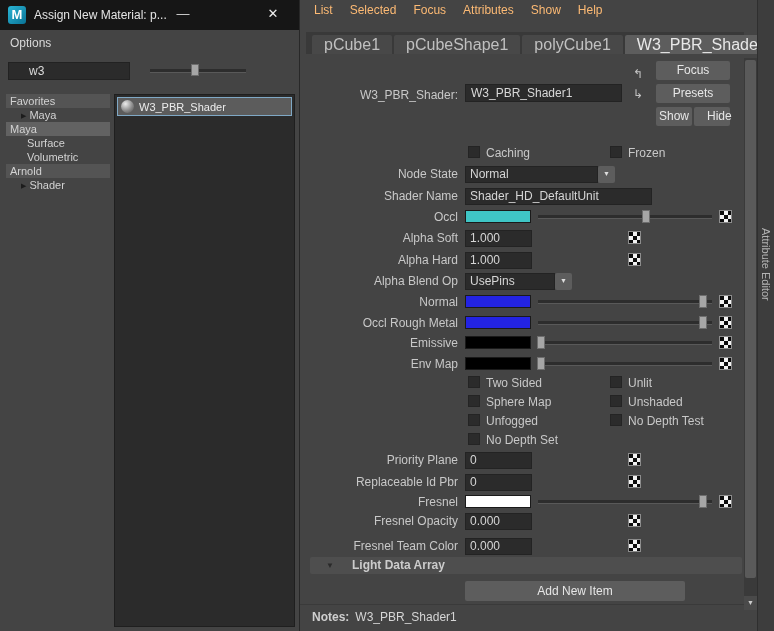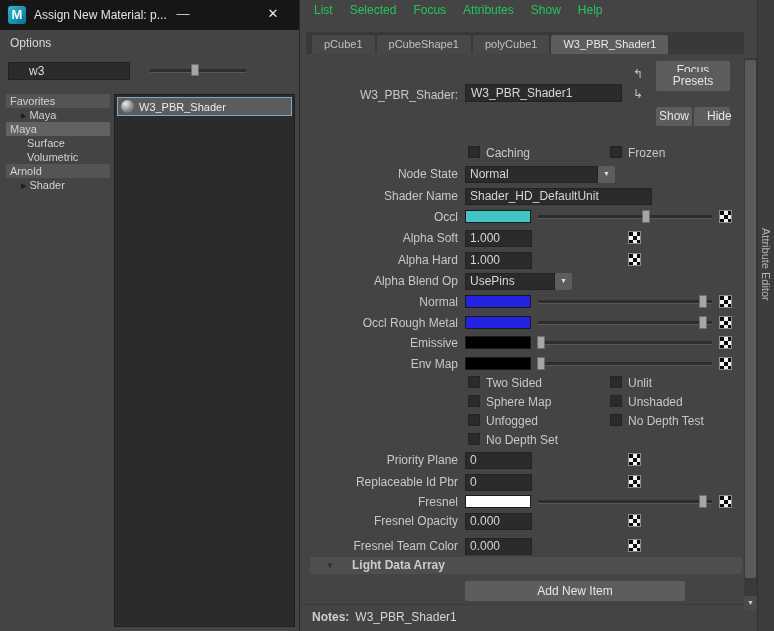--- a/index.html
+++ b/index.html
@@ -35,24 +35,24 @@
   .tree-child2 { padding-left:21px; }
   .tree-arrow { display:inline-block; font-size:7px; color:#1c1c1c; margin-right:3px; vertical-align:1px; }
 
   .results { position:absolute; left:114px; top:94px; width:181px; bottom:4px; background:#2b2b2b; border:1px solid #1f1f1f; }
   .result-item { margin:2px; height:19px; background:#5c5c5c; border:1px solid #7fa8c5; display:flex; align-items:center; font-size:11px; color:#ececec; }
   .sphere { width:13px; height:13px; border-radius:50%; flex:0 0 13px;
     background:radial-gradient(circle at 35% 30%, #ebebeb, #8c8c8c 55%, #4a4a4a); margin:0 5px 0 3px; }
 
   
   .ae { position:absolute; left:300px; top:0; width:457px; height:631px; }
-  .menubar { position:absolute; left:14px; top:3px; display:flex; gap:17px; font-size:12px; color:#22c55e; }
+  .menubar { position:absolute; left:14px; top:3px; display:flex; gap:17px; font-size:12px; color:#fdba74; }
   .menubar span { cursor:default; }
   .tabstrip { position:absolute; left:6px; top:32px; width:438px; height:22px; background:#393939; display:flex; align-items:flex-end; padding-left:6px; gap:2px; }
-  .tab { height:19px; line-height:19px; padding:0 12px; font-size:11px; background:#484848; color:#c0c0c0; border-radius:2px 2px 0 0; white-space:nowrap; }
+  .tab { height:19px; line-height:19px; padding:0 12px; font-size:16px; background:#484848; color:#c0c0c0; border-radius:2px 2px 0 0; white-space:nowrap; }
   .tab.active { background:#5d5d5d; color:#e8e8e8; }
 
   .hdr-label { position:absolute; left:0; top:88px; width:158px; text-align:right; font-size:12px; }
   .hdr-field { position:absolute; left:165px; top:84px; width:157px; height:18px; background:#2b2b2b; border:1px solid #232323; color:#d8d8d8; line-height:16px; padding:0 5px; }
   .conn-btn { position:absolute; left:327px; width:22px; height:16px; text-align:center; color:#c4c4c4; font-size:12px; line-height:15px; }
   .btn { position:absolute; background:#5d5d5d; border-radius:2px; text-align:center; font-size:12px; color:#e6e6e6; height:19px; line-height:19px; cursor:default; }
 
   .row { position:absolute; left:0; width:444px; height:18px; }
   .lbl { position:absolute; left:0; top:2px; width:158px; text-align:right; font-size:12px; white-space:nowrap; }
   .fld { position:absolute; left:165px; top:1px; height:17px; background:#2b2b2b; border:1px solid #232323; font-size:12px; line-height:15px; padding:0 4px; color:#d6d6d6; white-space:nowrap; overflow:hidden; }
@@ -140,21 +140,21 @@
     <div class="tab">pCubeShape1</div>
     <div class="tab">polyCube1</div>
     <div class="tab active">W3_PBR_Shader1</div>
   </div>
 
   <div class="hdr-label">W3_PBR_Shader:</div>
   <div class="hdr-field">W3_PBR_Shader1</div>
   <div class="conn-btn" style="top:67px;">↰</div>
   <div class="conn-btn" style="top:87px;">↳</div>
   <div class="btn" style="left:356px; top:61px; width:74px;">Focus</div>
-  <div class="btn" style="left:356px; top:72px; width:74px;">Presets</div>
+  <div class="btn" style="left:356px; top:84px; width:74px;">Presets</div>
   <div class="btn" style="left:356px; top:107px; width:36px;">Show</div>
   <div class="btn" style="left:394px; top:107px; width:36px;padding-left:13px;">Hide</div>
 
   <div class="row" style="top:144px;">
     <div class="cb c1"></div>
     <div class="cbl c1l">Caching</div>
     <div class="cb c2"></div>
     <div class="cbl c2l">Frozen</div>
   </div>
 

